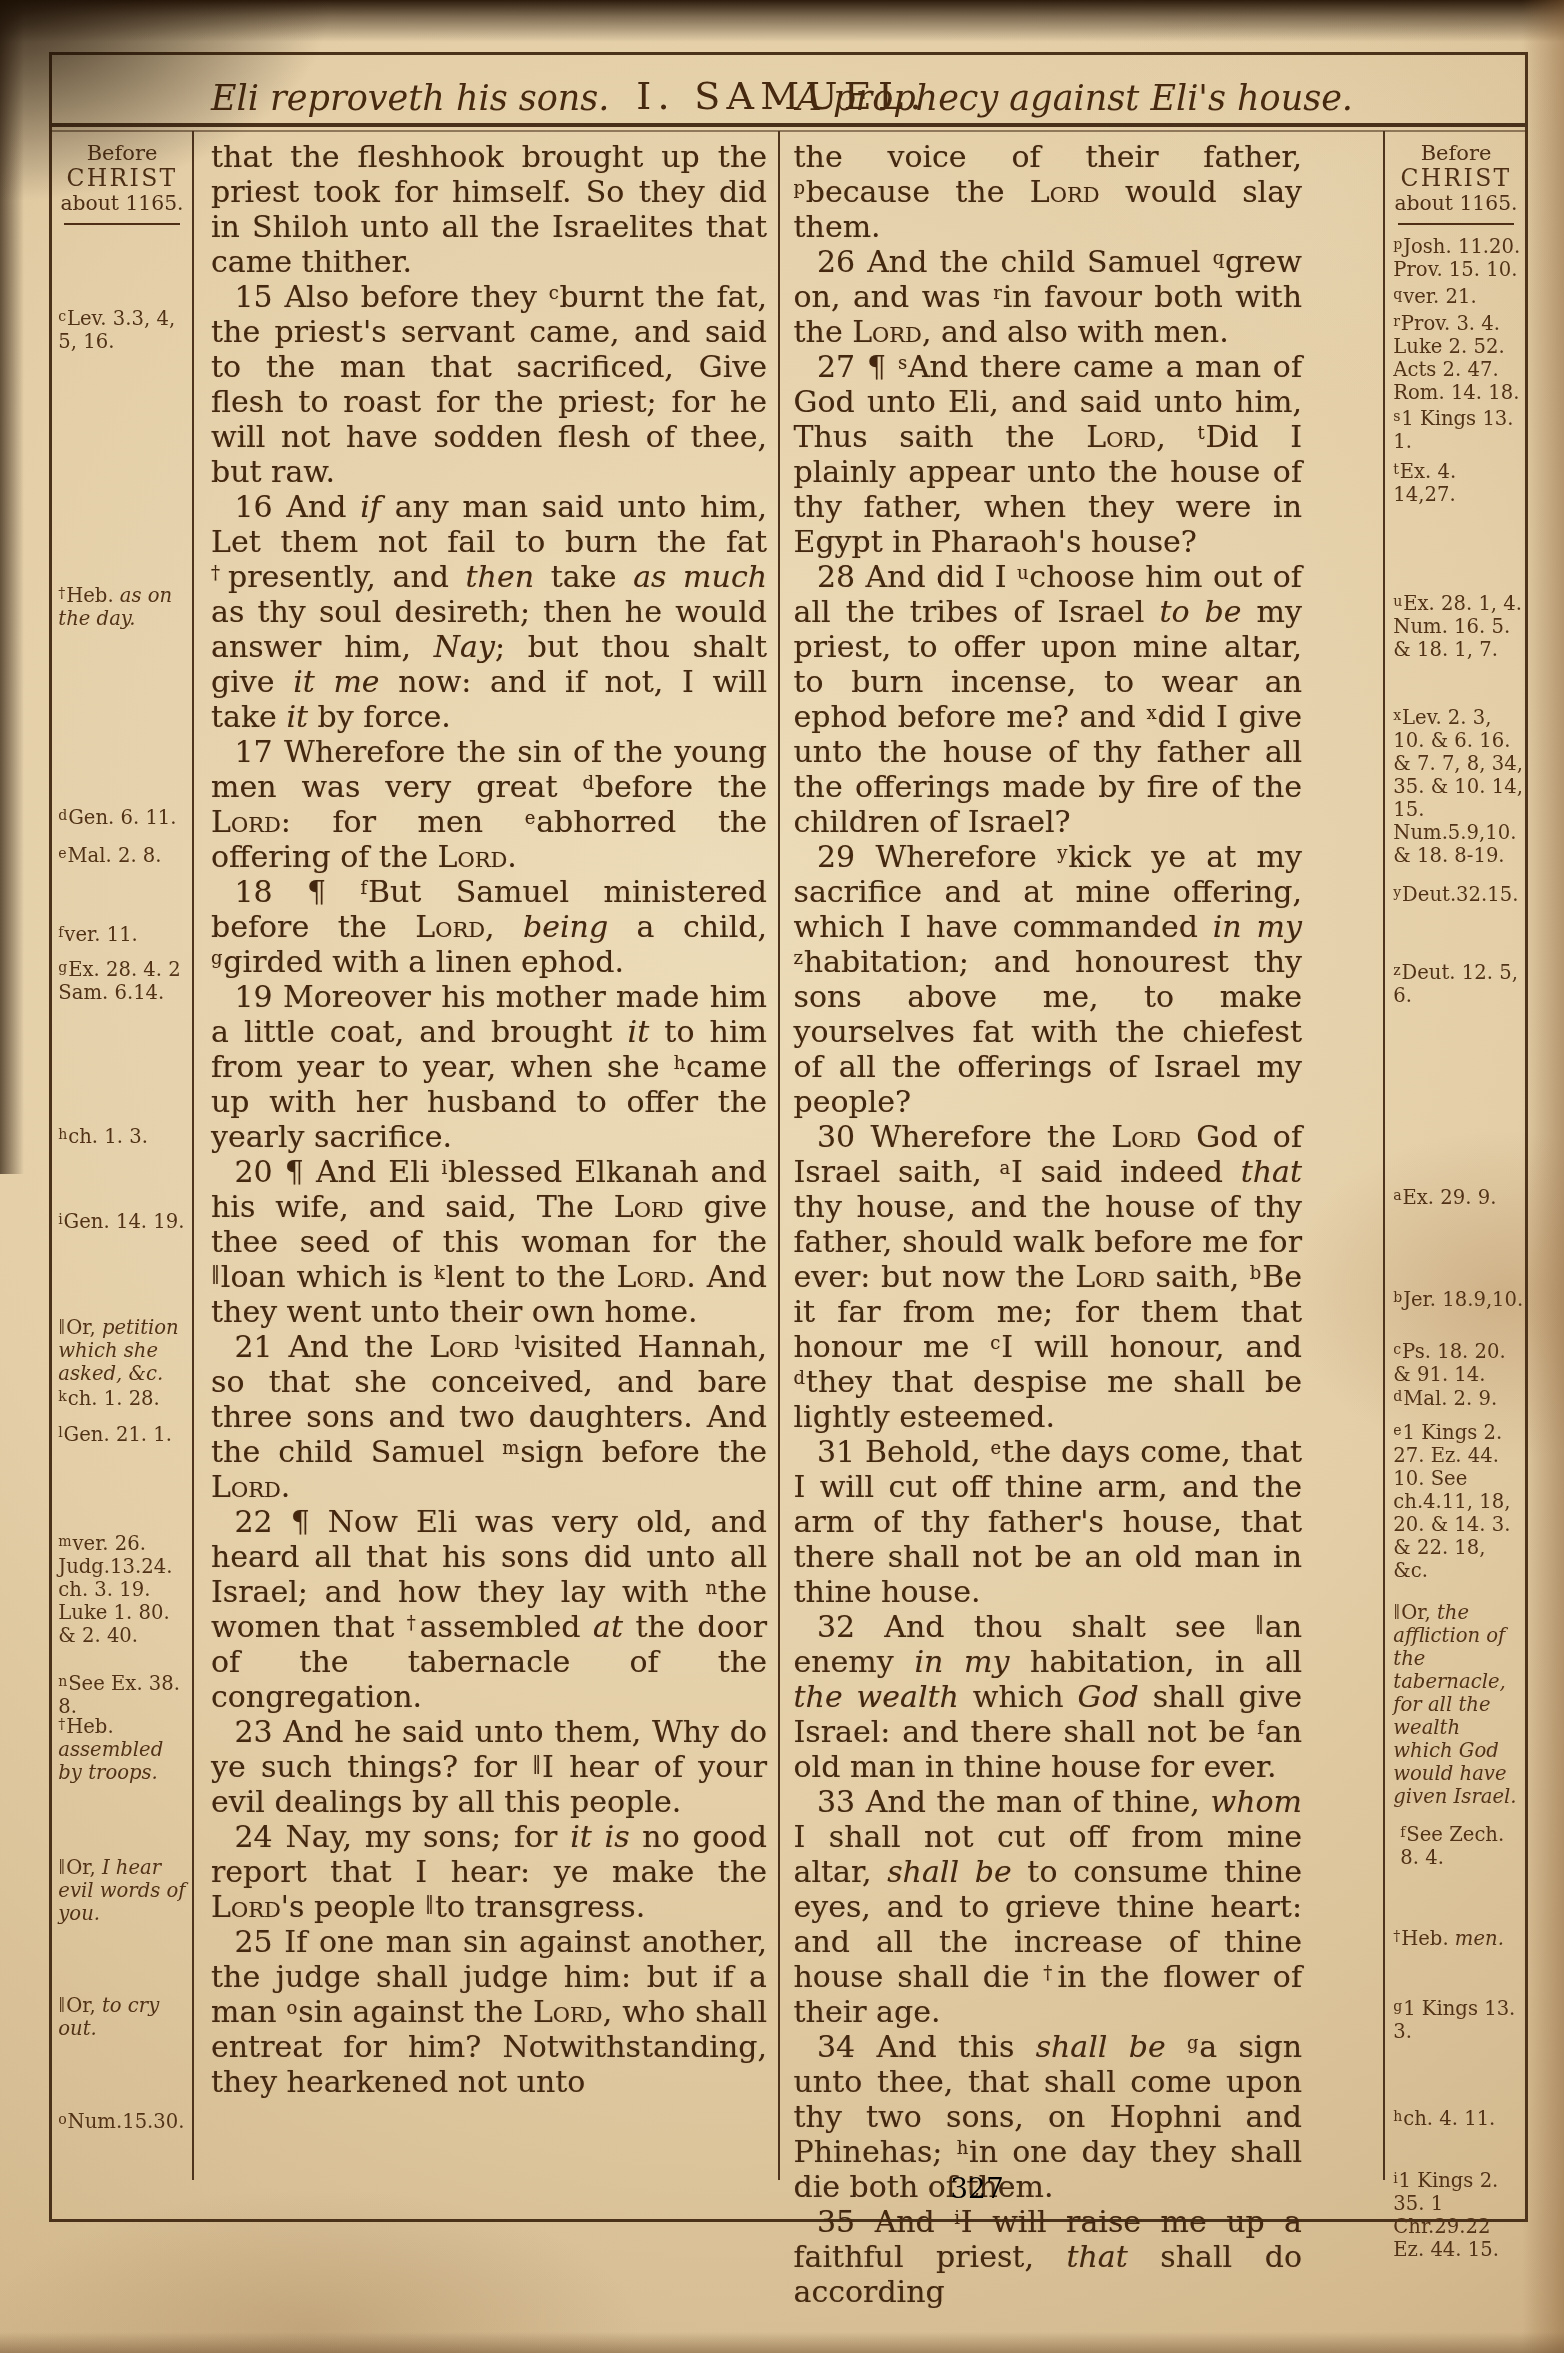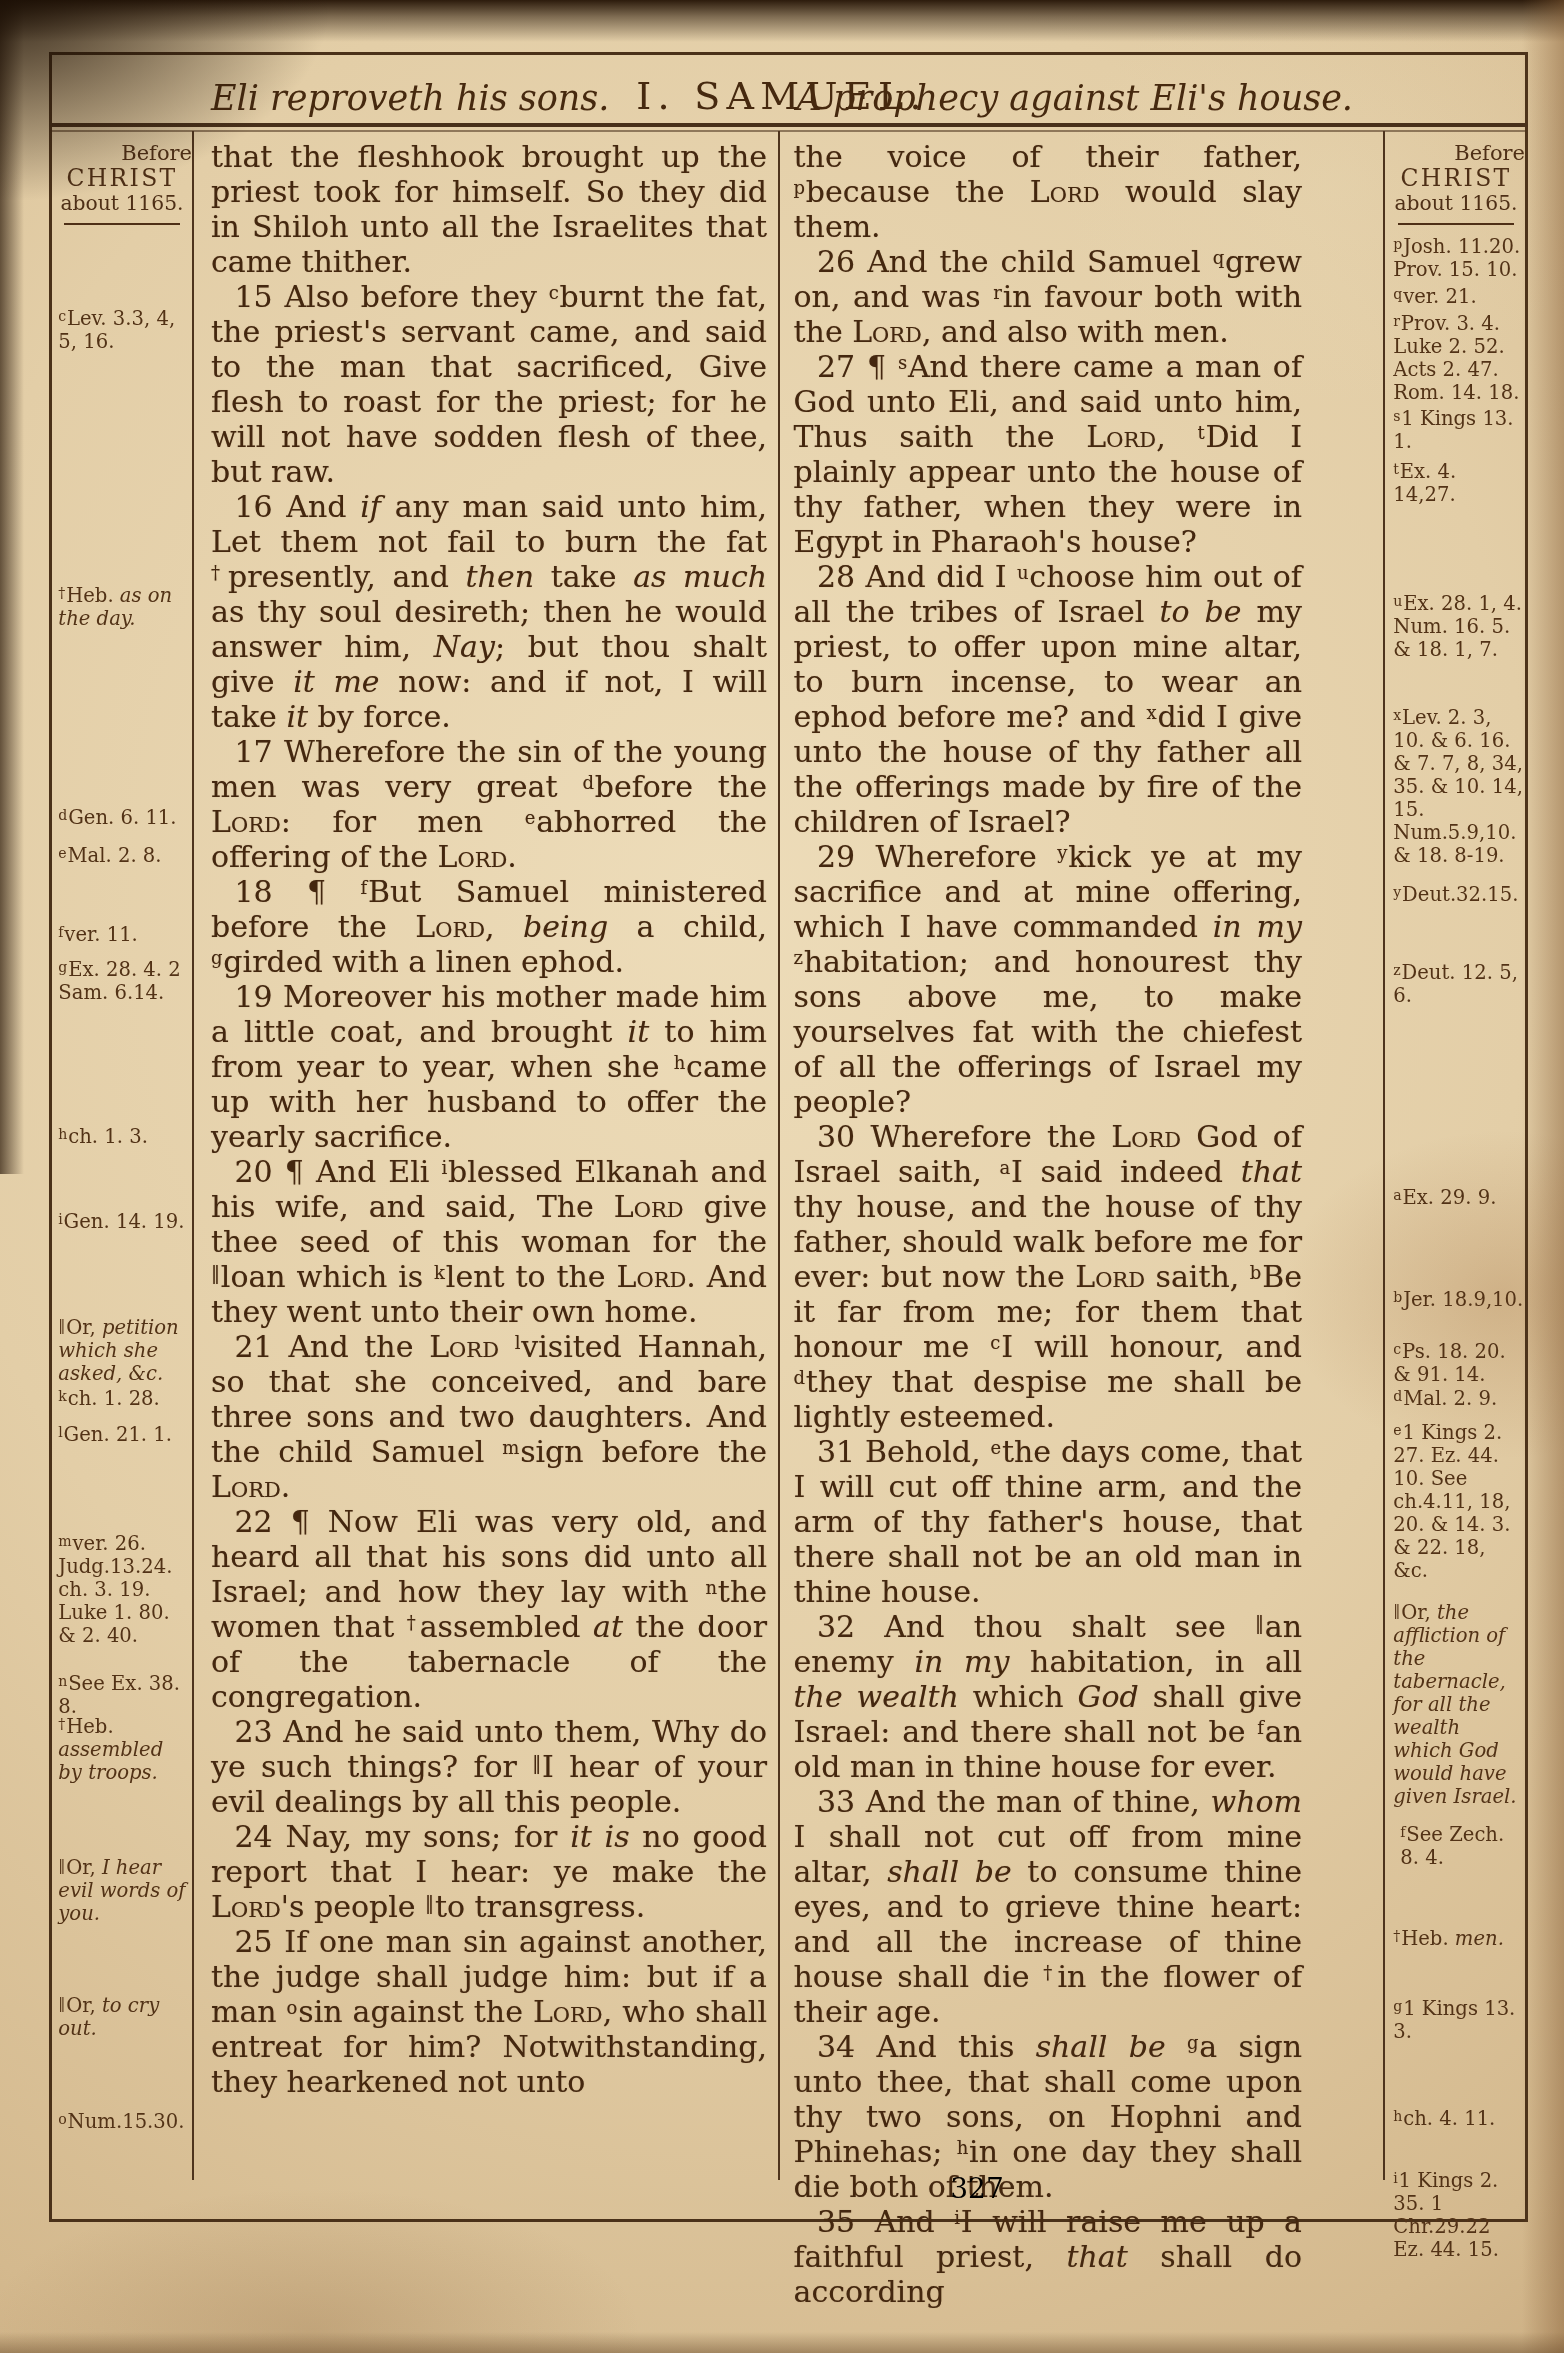--- a/index.html
+++ b/index.html
@@ -40,21 +40,21 @@
 
   .running-head{position:absolute;left:211px;top:72px;width:1142px;height:49px;color:#46290f;}
   .rh-left{position:absolute;left:0;top:6.3px;font-style:italic;font-size:35px;white-space:nowrap;}
   .rh-center{position:absolute;left:50%;transform:translateX(-50%);top:1.6px;font-size:38px;letter-spacing:6.3px;white-space:nowrap;}
   .rh-right{position:absolute;right:0;top:6.3px;font-style:italic;font-size:35px;white-space:nowrap;}
 
   .margin-col{position:absolute;top:141px;height:2042px;color:#523216;}
   #lmargin{left:52px;width:140px;}
   #rmargin{left:1387px;width:138px;}
   .bc-head{text-align:center;color:#4e2f16;}
-  .bc-line1{font-size:21px;line-height:24px;text-align:right;}
+  .bc-line1{font-size:21px;line-height:24px;}
   .bc-line2{font-size:23.5px;line-height:27px;letter-spacing:2.3px;}
   .bc-line3{font-size:20.3px;line-height:23.5px;}
   .bc-rule{width:116px;height:2.3px;background:#4e2f16;margin:7px auto 0;}
   .note{position:absolute;left:6.3px;right:1.6px;font-size:19.6px;line-height:23px;}
 
   .text-col{position:absolute;top:139px;box-sizing:border-box;color:#44270f;}
   #lcol{left:197px;width:581px;padding:0 11px 0 14px;}
   #rcol{left:781px;width:535px;padding:0 14px 0 12.5px;}
   .para{margin:0;font-size:30px;line-height:35px;text-align:justify;
     text-shadow:0 0 0.8px rgba(70,40,16,0.35);}

